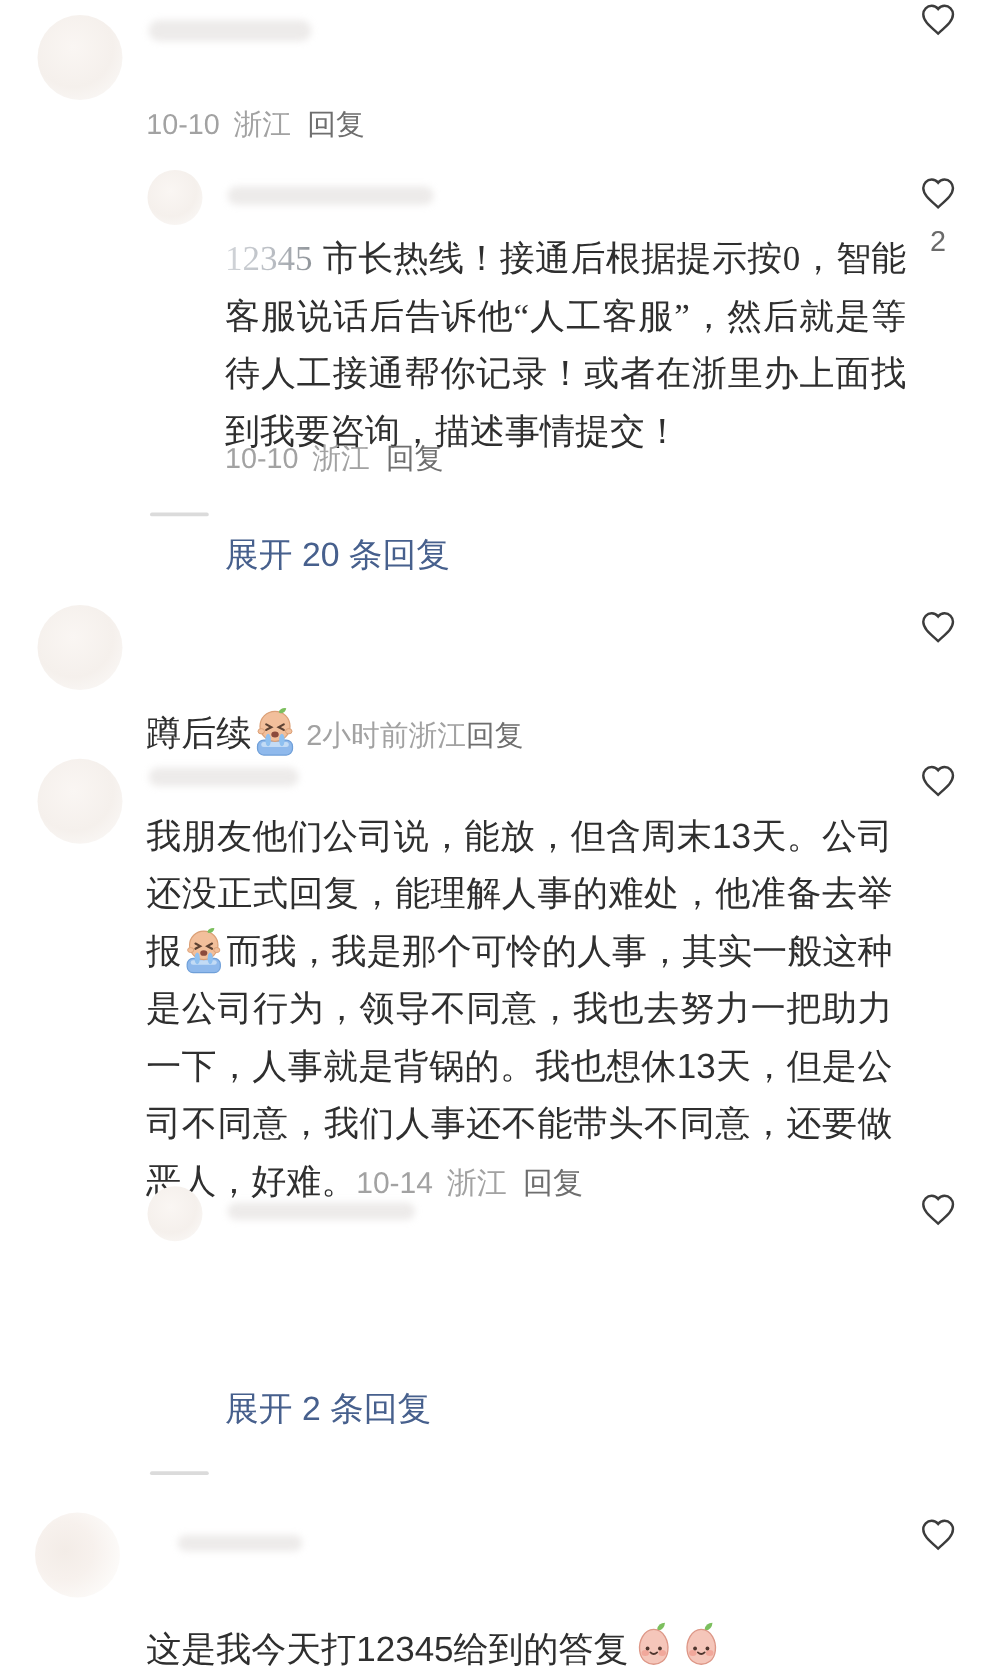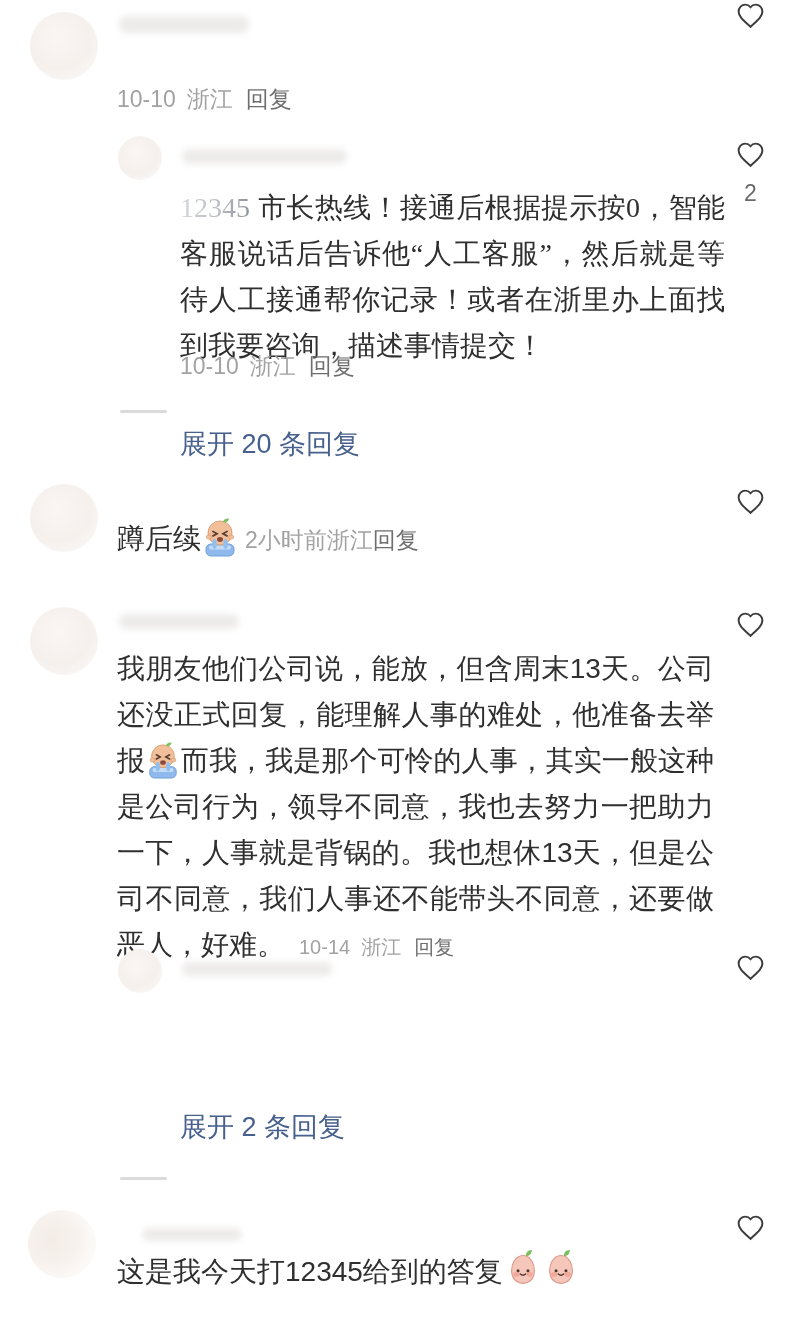--- a/index.html
+++ b/index.html
@@ -33,33 +33,33 @@
   }
   .prefix-gray{
     background:linear-gradient(90deg,#d3d6da 0%,#b9bdc3 55%,#8f9499 100%);
     -webkit-background-clip:text;background-clip:text;color:transparent;
     margin-right:8px;
   }
   
   .meta{font-size:23px;line-height:28px;color:#a2a2a2;white-space:nowrap;text-align:center;}
   .meta .loc{margin-left:11px;}
   .meta .reply{margin-left:13px;color:#6e6e6e;}
-  .meta-inline{font-size:20px;color:#a2a2a2;white-space:nowrap;margin-left:14px;}
+  .meta-inline{font-size:24px;color:#a2a2a2;white-space:nowrap;}
   .meta-inline .reply{color:#6e6e6e;}
   .meta-inline .loc{margin-left:11px;}
   .meta-inline .reply{margin-left:13px;}
   
   .expand{font-size:27px;line-height:32px;color:#47608d;}
   .dash{width:47px;height:3px;background:#dbdbdb;border-radius:2px;}
   
   .heart{width:33px;height:31px;}
   .like-count{width:33px;text-align:center;font-size:23px;color:#6a6a6a;}
   .sticker{display:inline-block;vertical-align:-10px;}
   .sticker.potato{vertical-align:-9px;margin-left:2px;}
-  .row-inline{white-space:nowrap;font-size:28px;line-height:40px;color:#2f2f2f;}
+  .row-inline{white-space:nowrap;font-size:28px;line-height:40px;color:#2f2f2f;margin-top:48px;}
   .row-inline .meta-part{font-size:23px;color:#a2a2a2;margin-left:6px;}
   .row-inline .meta-part .reply{color:#6e6e6e;}
 </style>
 </head>
 <body>
 
 <div class="canvas">
 
   <div class="abs avatar lg" style="left:30px;top:12px;"></div>
   <div class="abs smudge" style="left:119px;top:16px;width:130px;height:17px;"></div>

